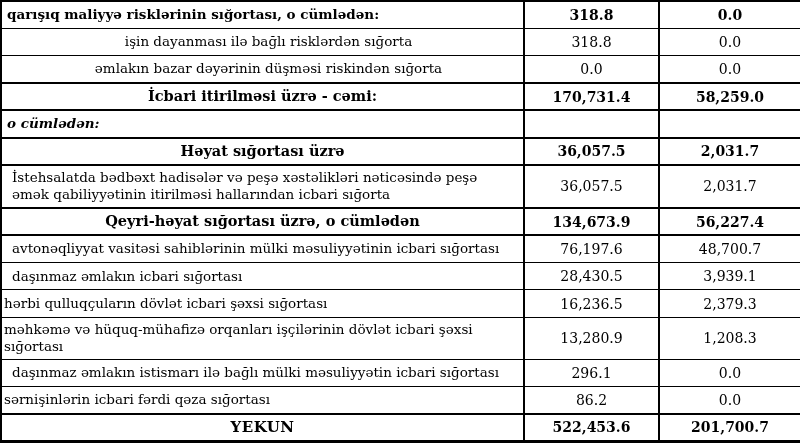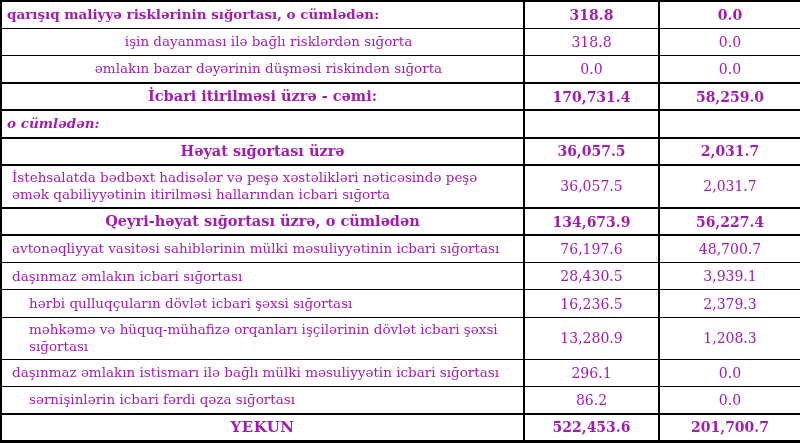--- a/index.html
+++ b/index.html
@@ -1,19 +1,19 @@
 <!DOCTYPE html>
 <html><head>
 <meta charset="utf-8">
 <style>
   html, body { margin:0; padding:0; background:#ffffff; }
   .page {
     width:800px; height:443px; background:#ffffff;
     font-family:"DejaVu Serif", "Liberation Serif", serif;
-    color:#a21caf; overflow:hidden;
+    color:#000000; overflow:hidden;
   }
   table.grid {
     width:800px; height:443px;
     border-collapse:collapse; table-layout:fixed;
     border:2px solid #000; border-bottom:3px solid #000;
   }
   col.c1 { width:523px; }
   col.c2 { width:135px; }
   col.c3 { width:142px; }
   td {
@@ -31,21 +31,21 @@
   tr.lead td { font-weight:bold; }
   
   tr.section td { font-weight:bold; border-top:2px solid #000; border-bottom:2px solid #000; }
   tr.section td.label { text-align:center; font-size:14.5px; }
   
   tr.subhead td.label { font-weight:bold; font-style:italic; }
   
   td.ind-a { padding-left:5px; }
   td.ind-b { padding-left:18px;text-align:center; }
   td.ind-c { padding-left:10px; }
-  td.ind-d { padding-left:27px; }
+  td.ind-d { padding-left:2px; }
   tr.yekun td.label { font-size:15px; letter-spacing:0.5px; }
 </style>
 </head>
 <body>
 
 <div class="page">
   <table class="grid">
     <colgroup>
         <col class="c1">
         <col class="c2">

